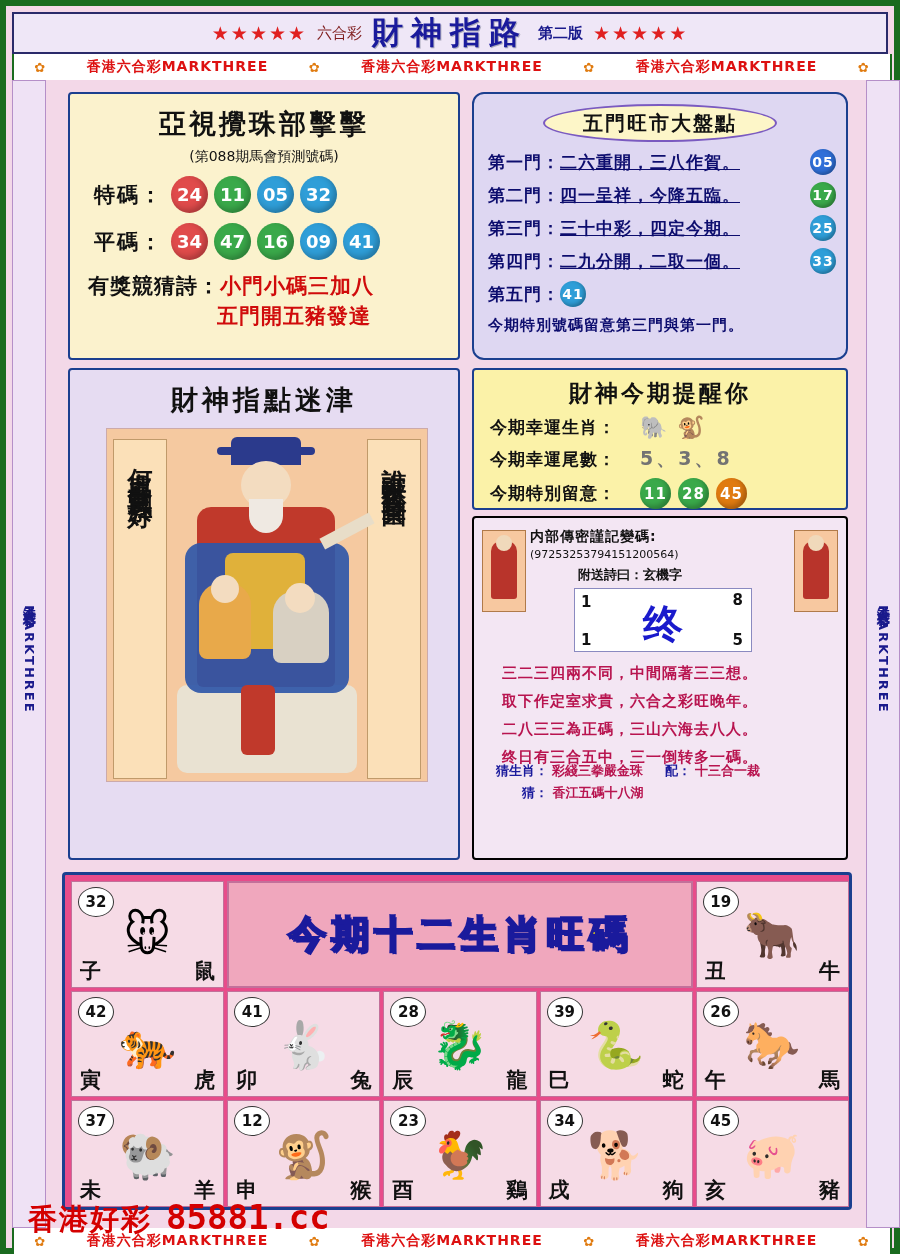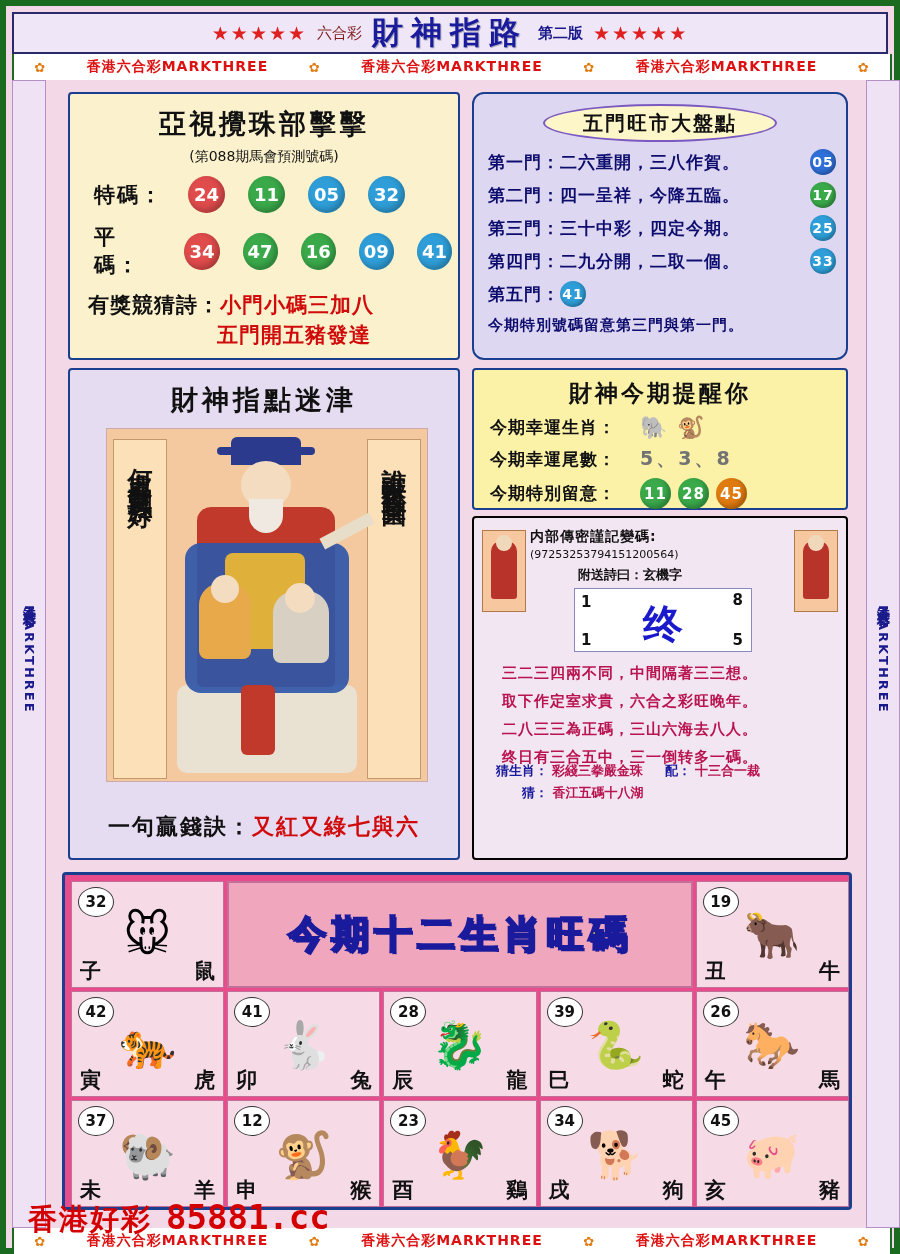--- a/index.html
+++ b/index.html
@@ -58,21 +58,21 @@
   .content{
     position:absolute;left:46px;top:80px;width:808px;height:1132px;
   }
 
   .card{position:absolute;box-sizing:border-box;}
 
   
   #box1{left:16px;top:6px;width:392px;height:268px;background:#fbf2cd;border:2px solid #1b3f8f;border-radius:4px;}
   #box1 .t1{text-align:center;font-size:27px;font-weight:bold;color:#111;letter-spacing:3px;margin-top:12px;}
   #box1 .t2{text-align:center;font-size:14px;color:#111;margin-top:6px;}
-  .numrow{display:flex;align-items:center;margin-top:10px;padding-left:24px;gap:17px;}
+  .numrow{display:flex;align-items:center;margin-top:10px;padding-left:24px;}
   .numrow .lbl{font-size:21px;font-weight:bold;color:#111;letter-spacing:2px;margin-right:8px;}
   .ball{
     width:37px;height:37px;border-radius:50%;margin-right:6px;
     display:flex;align-items:center;justify-content:center;
     font-size:18px;font-weight:bold;color:#fff;
     box-shadow:inset -3px -3px 6px rgba(0,0,0,.25);
   }
   .poem{margin-top:12px;padding-left:18px;font-size:21px;font-weight:bold;color:#111;letter-spacing:1px;}
   .poem .red{color:#d00b0b;}
   .poem2{text-align:center;font-size:21px;font-weight:bold;color:#d00b0b;letter-spacing:1px;margin-top:2px;padding-left:60px;}
@@ -80,21 +80,21 @@
   
   #box2{left:420px;top:6px;width:376px;height:268px;background:#ded7f2;border:2px solid #1b3f8f;border-radius:12px;}
   .ovaltitle{
     margin:10px auto 0;width:230px;height:34px;background:#fdf6c8;
     border:2px solid #7a5ac0;border-radius:50%;
     display:flex;align-items:center;justify-content:center;
     font-size:20px;font-weight:bold;color:#111;letter-spacing:2px;
   }
   .gate{display:flex;align-items:center;margin:7px 0 0 14px;font-size:17px;color:#0d0d6e;font-weight:bold;letter-spacing:1px;}
   .gate .gname{width:72px;}
-  .gate .gtext{flex:1;}
+  .gate .gtext{flex:1;text-decoration:underline;}
   .gball{
     width:26px;height:26px;border-radius:50%;
     display:flex;align-items:center;justify-content:center;
     font-size:14px;font-weight:bold;color:#fff;margin-right:10px;
     box-shadow:inset -2px -2px 4px rgba(0,0,0,.3);
   }
   .gnote{margin:9px 0 0 14px;font-size:15px;color:#0d0d6e;font-weight:bold;letter-spacing:1px;}
 
   
   #box3{left:16px;top:282px;width:392px;height:492px;background:#e6dcf2;border:2px solid #1b3f8f;border-radius:4px;}
@@ -313,23 +313,20 @@
           <div class="f-beard"></div>
           <div class="f-scrollw"></div>
           <div class="f-child1"></div>
           <div class="f-child1h"></div>
           <div class="f-child2"></div>
           <div class="f-child2h"></div>
           <div class="f-red"></div>
         </div>
       </div>
 
-      <div class="t3">
-        <span>一句贏錢訣：</span><span class="red">又紅又綠七與六</span>
-      </div>
     </div>
 
     <div class="card" id="box4">
       <div class="t1">財神今期提醒你</div>
 
       <div class="rrow">
         <span class="rl">今期幸運生肖：</span>
         <span class="zodiac-ico">🐘 🐒</span>
       </div>
       <div class="rrow">

